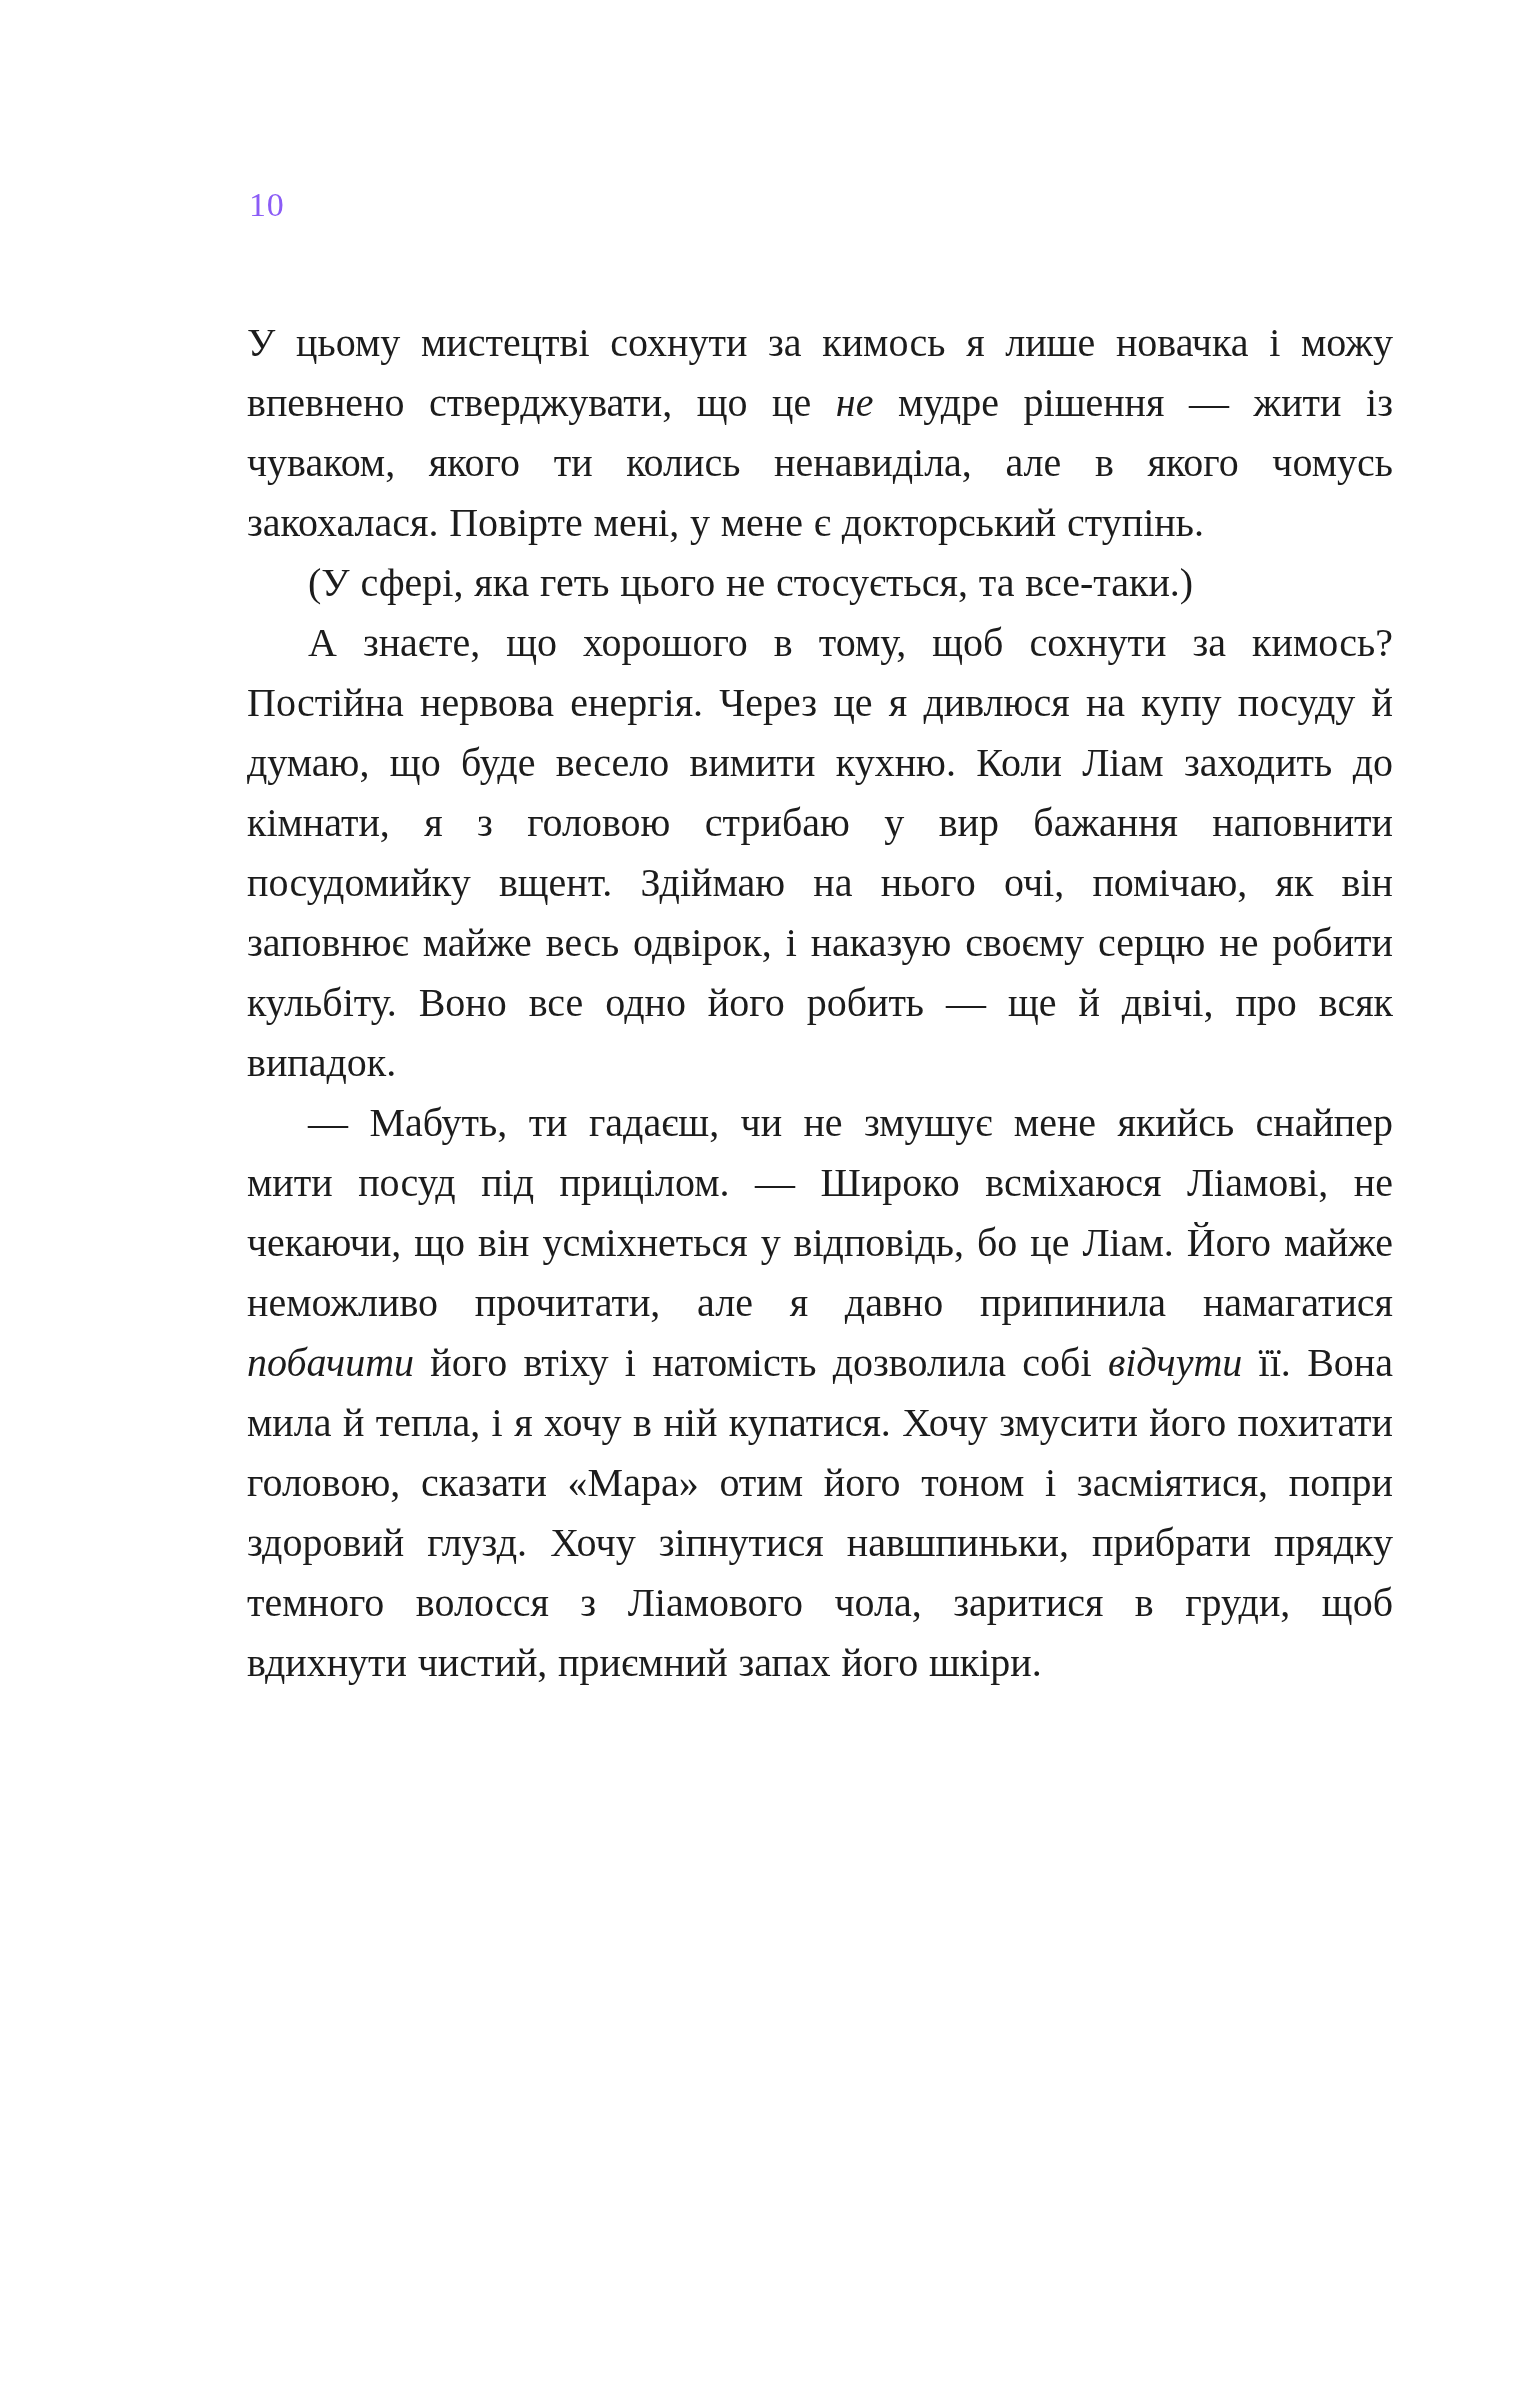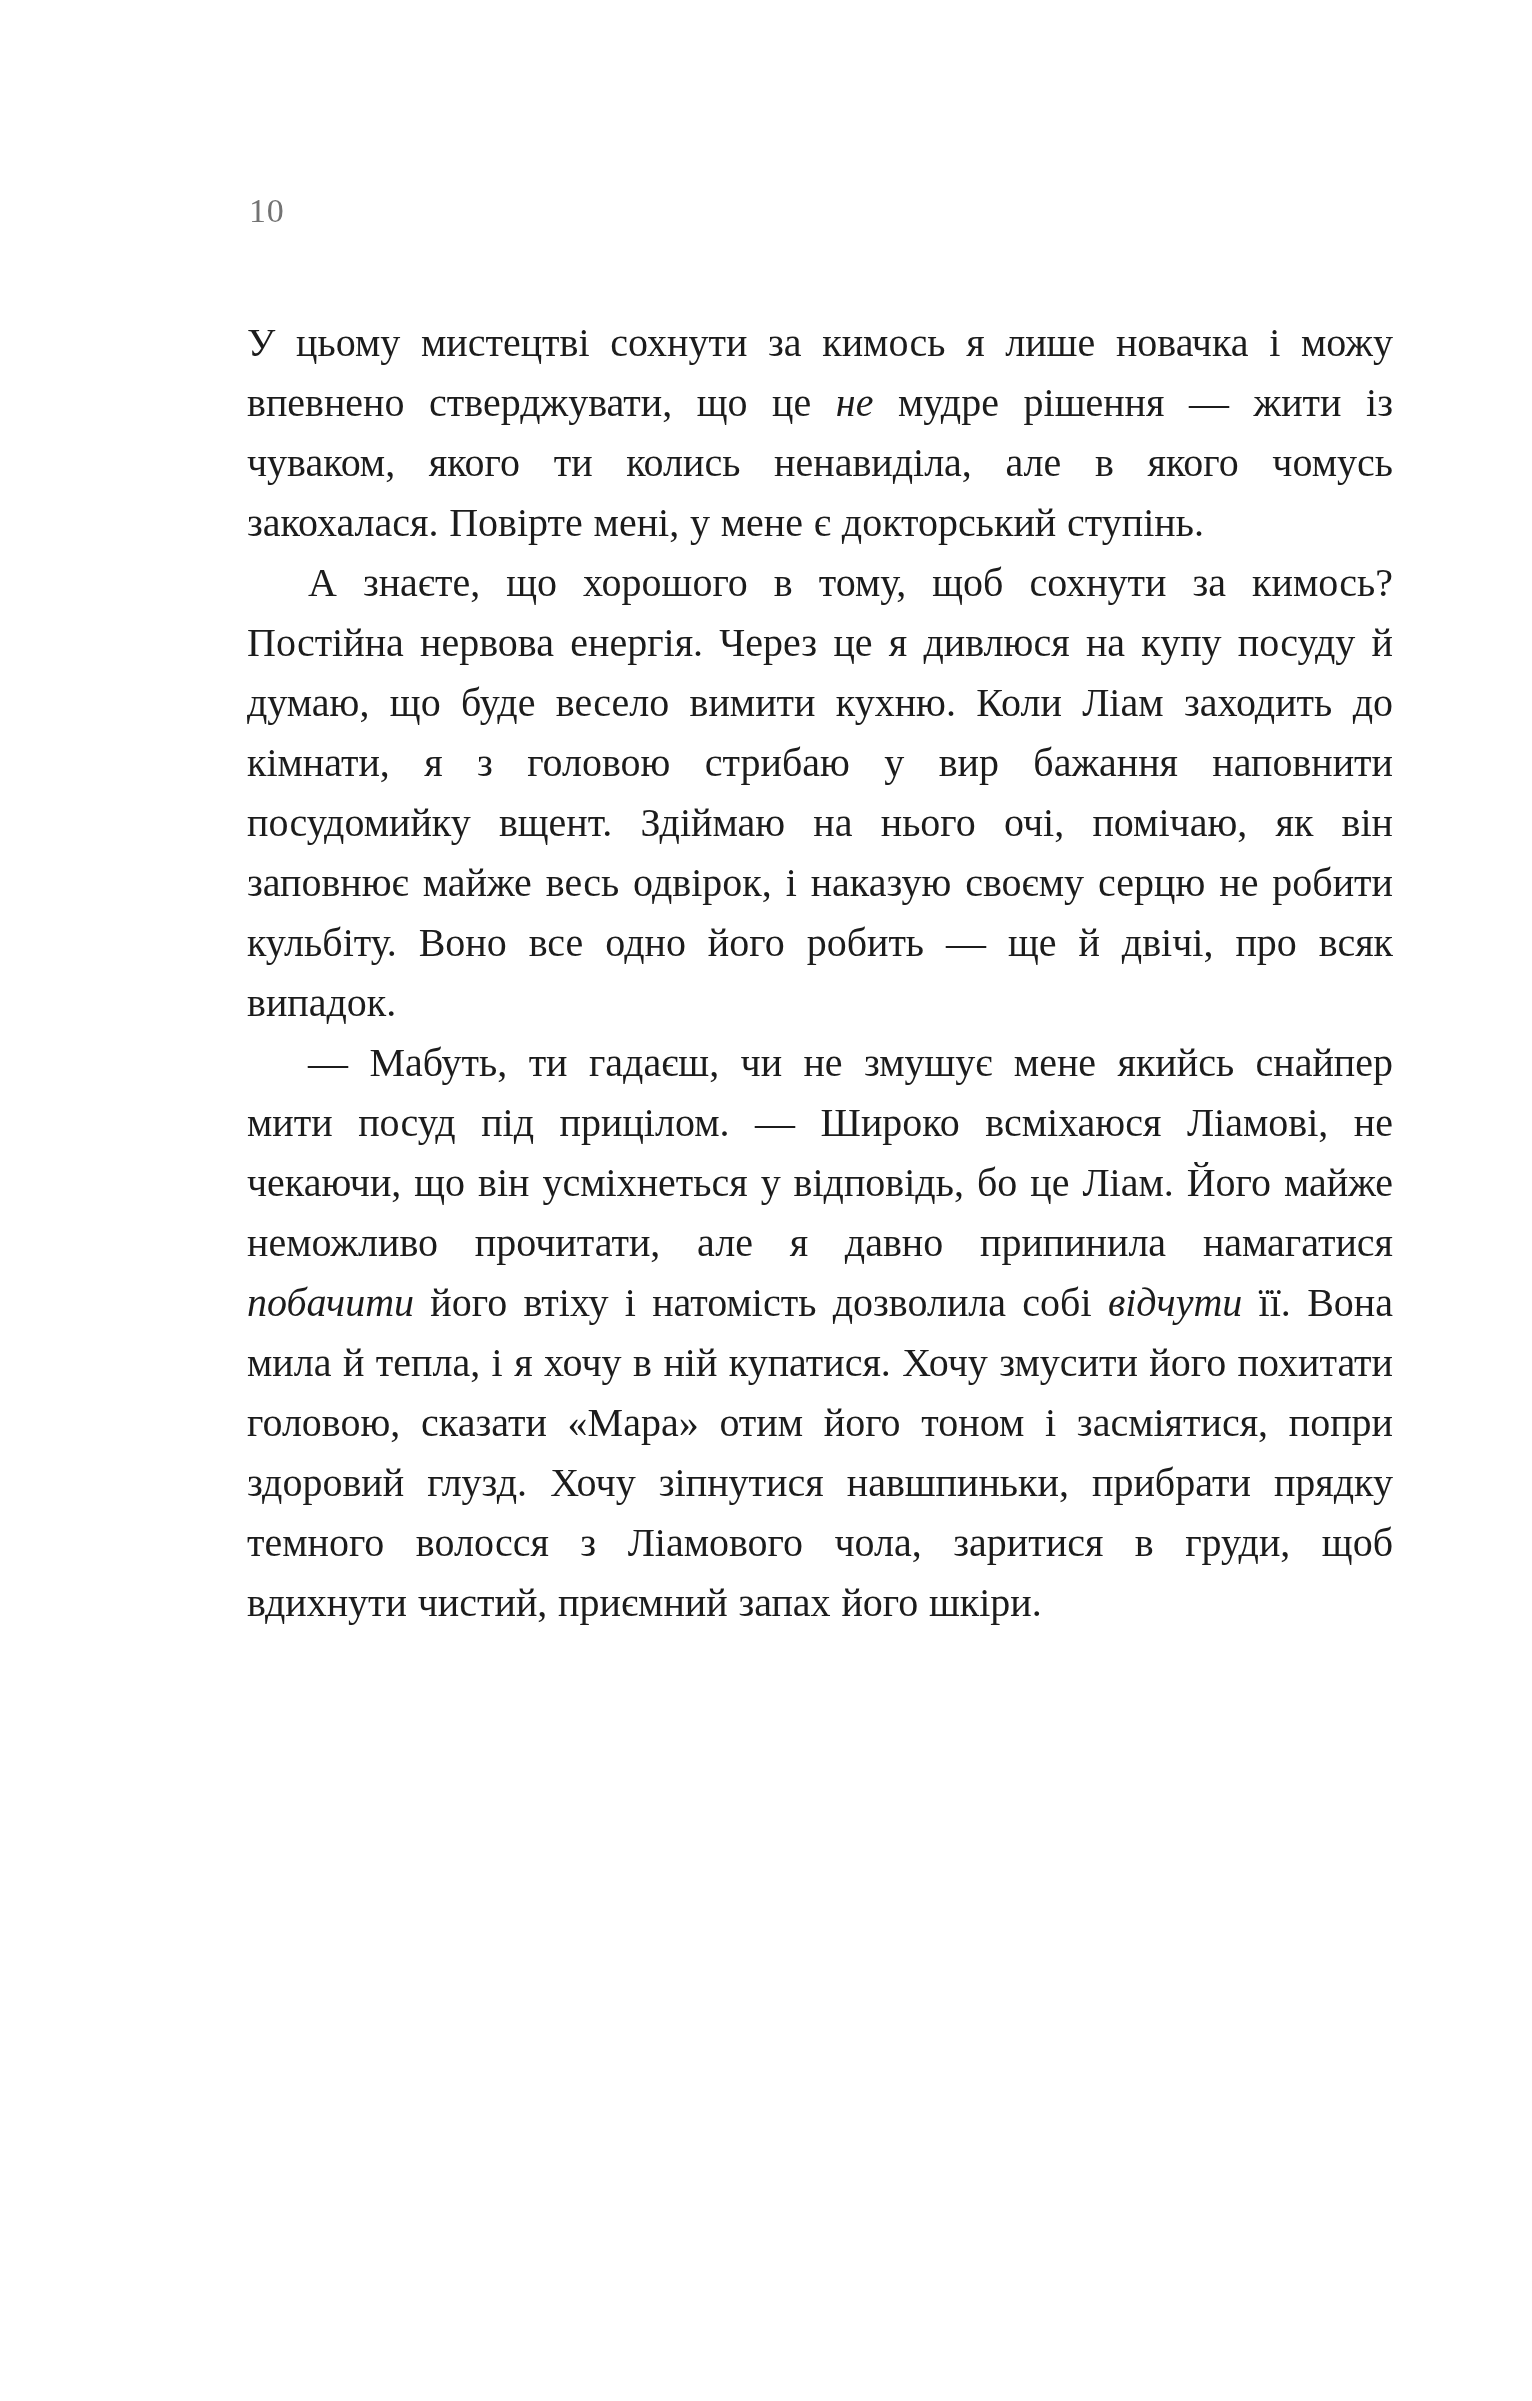--- a/index.html
+++ b/index.html
@@ -16,24 +16,24 @@
     overflow: hidden;
   }
   .page {
     position: absolute;
     inset: 0;
     background: #ffffff;
   }
   .page-number {
     position: absolute;
     left: 249px;
-    top: 194px;
+    top: 188px;
     font-size: 34px;
     line-height: 1;
-    color: #737373;
+    color: #8b5cf6;
     letter-spacing: 0.8px;
   }
   .text-block {
     position: absolute;
     left: 247px;
     top: 313px;
     width: 1146px;
     font-size: 40px;
     line-height: 60px;
     text-align: justify;
@@ -53,17 +53,18 @@
     font-style: italic;
   }
 </style>
 </head>
 <body>
 
 <div class="page">
   <div class="page-number">10</div>
   <div class="text-block">
       <p class=""><span>У цьому мистецтві сохнути за кимось я лише новачка і можу впевнено стверджувати, що це </span><em>не</em><span> мудре рішення — жити із чуваком, якого ти колись ненавиділа, але в якого чомусь закохалася. Повірте мені, у мене є докторський ступінь.</span></p>
+      <p class="indent"><span>(У сфері, яка геть цього не стосується, та все-таки.)</span></p>
       <p class="indent"><span>А знаєте, що хорошого в тому, щоб сохнути за кимось? Постійна нервова енергія. Через це я дивлюся на купу посуду й думаю, що буде весело вимити кухню. Коли Ліам заходить до кімнати, я з головою стрибаю у вир бажання наповнити посудомийку вщент. Здіймаю на нього очі, помічаю, як він заповнює майже весь одвірок, і наказую своєму серцю не робити кульбіту. Воно все одно його робить — ще й двічі, про всяк випадок.</span></p>
       <p class="indent"><span>— Мабуть, ти гадаєш, чи не змушує мене якийсь снайпер мити посуд під прицілом. — Широко всміхаюся Ліамові, не чекаючи, що він усміхнеться у відповідь, бо це Ліам. Його майже неможливо прочитати, але я давно припинила намагатися </span><em>побачити</em><span> його втіху і натомість дозволила собі </span><em>відчути</em><span> її. Вона мила й тепла, і я хочу в ній купатися. Хочу змусити його похитати головою, сказати «Мара» отим його тоном і засміятися, попри здоровий глузд. Хочу зіпнутися навшпиньки, прибрати прядку темного волосся з Ліамового чола, заритися в груди, щоб вдихнути чистий, приємний запах його шкіри.</span></p>
     </div>
 </div>
 
 
 </body></html>

